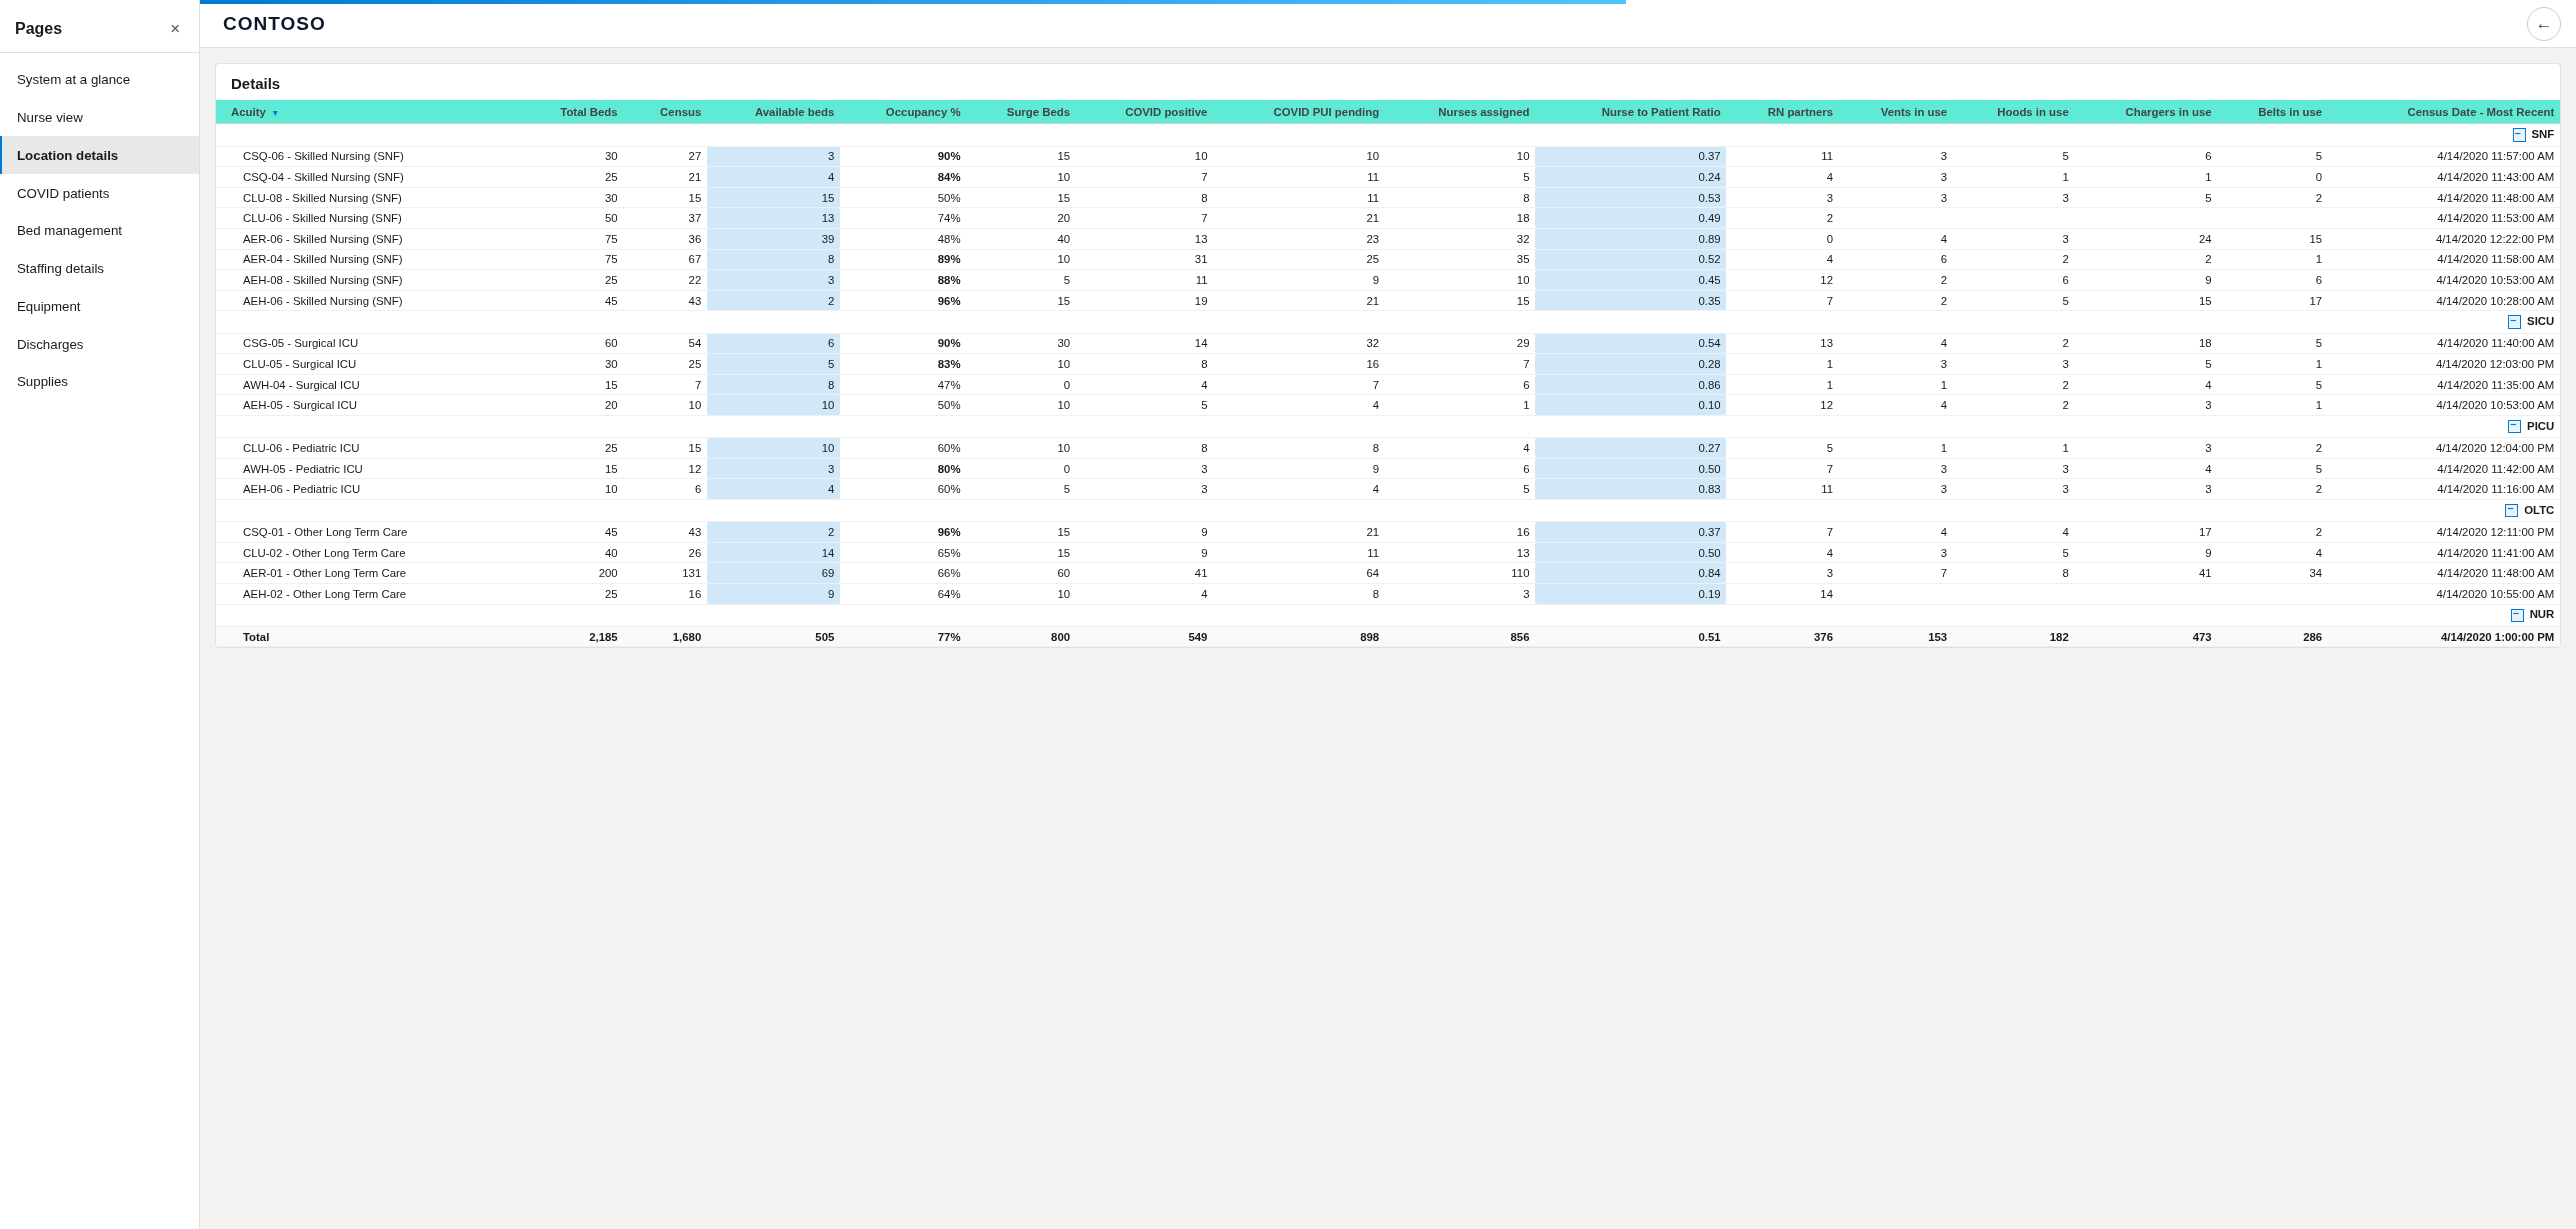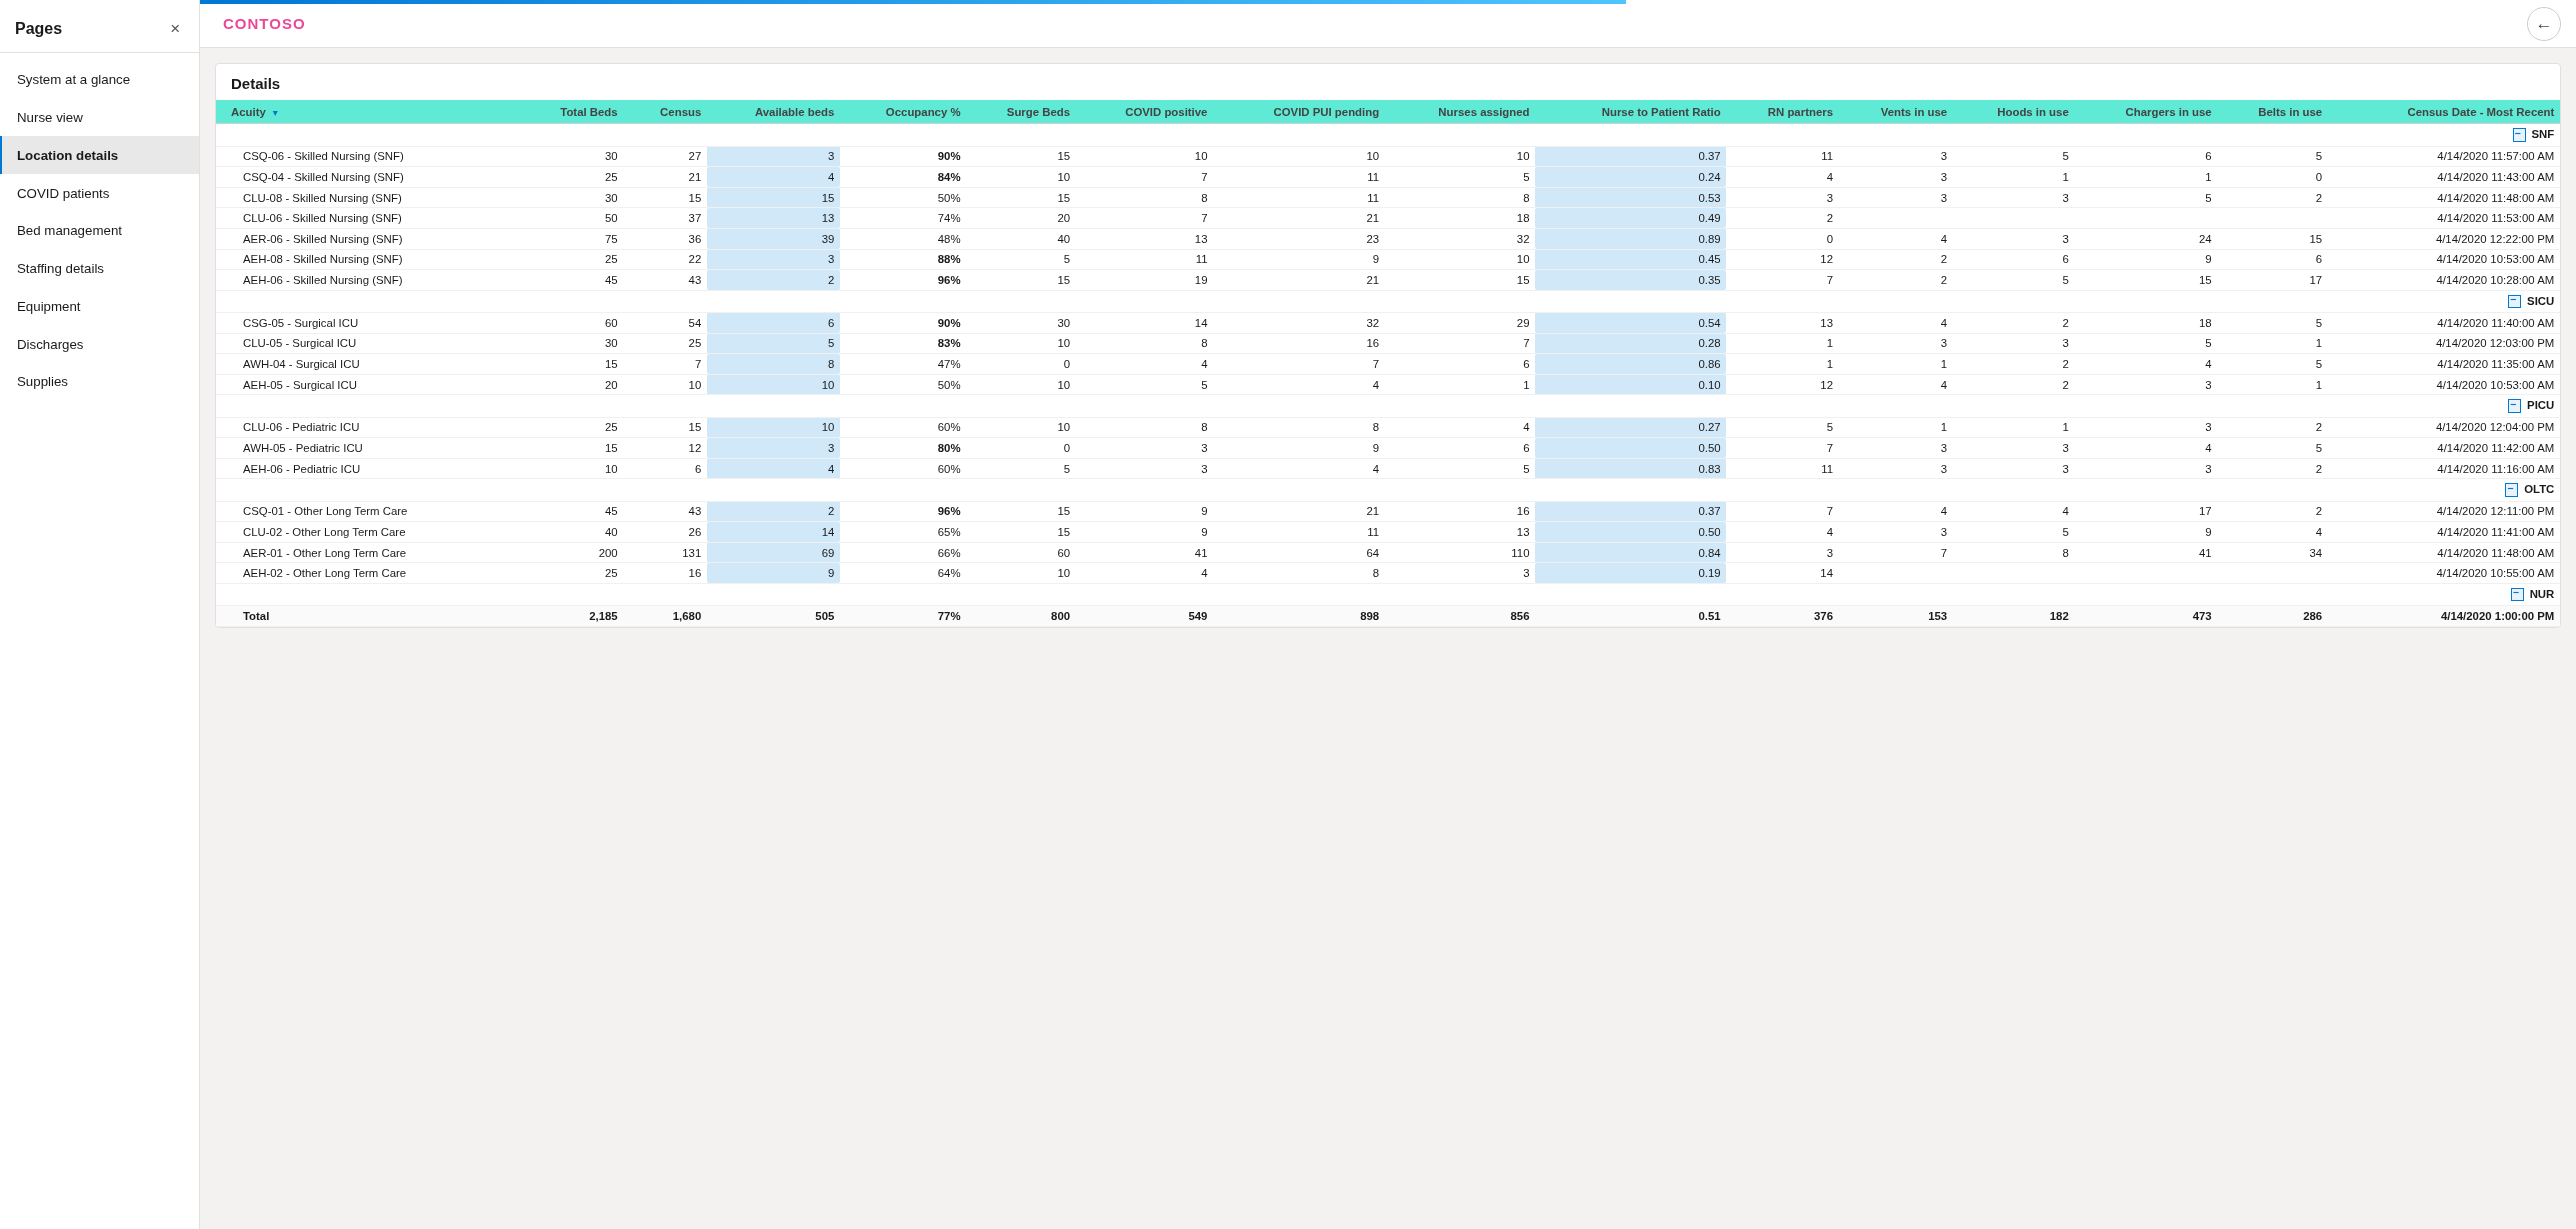--- a/index.html
+++ b/index.html
@@ -65,23 +65,23 @@
     .topbar {
       background: #fff;
       border-bottom: 1px solid #e0e0e0;
       display: flex;
       align-items: center;
       padding: 0 23px;
       height: 48px;
       position: relative;
     }
     .topbar-title {
-      font-size: 15px;
+      font-size: 19px;
       font-weight: 700;
-      color: #ec4899;
+      color: #0f172a;
       letter-spacing: 1px;
     }
     .topbar-accent {
       position: absolute;
       top: 0; left: 0;
       width: 60%;
       height: 3.8px;
       background: linear-gradient(to right, #0078d4, #50c4ff);
     }
     .back-btn {
@@ -368,20 +368,38 @@
                 <td>32</td>
                 <td class="cell-blue">0.89</td>
                 <td>0</td>
                 <td>4</td>
                 <td>3</td>
                 <td>24</td>
                 <td>15</td>
                 <td class="date-red" style="text-align: right;">4/14/2020 12:22:00 PM</td>
               </tr>
               <tr>
+                <td class="name-col">AER-04 - Skilled Nursing (SNF)</td>
+                <td>75</td>
+                <td>67</td>
+                <td class="cell-blue">8</td>
+                <td class="cell-red">89%</td>
+                <td>10</td>
+                <td>31</td>
+                <td>25</td>
+                <td>35</td>
+                <td class="cell-blue">0.52</td>
+                <td>4</td>
+                <td>6</td>
+                <td>2</td>
+                <td>2</td>
+                <td>1</td>
+                <td class="date-red" style="text-align: right;">4/14/2020 11:58:00 AM</td>
+              </tr>
+              <tr>
                 <td class="name-col">AEH-08 - Skilled Nursing (SNF)</td>
                 <td>25</td>
                 <td>22</td>
                 <td class="cell-blue">3</td>
                 <td class="cell-red">88%</td>
                 <td>5</td>
                 <td>11</td>
                 <td>9</td>
                 <td>10</td>
                 <td class="cell-blue">0.45</td>

